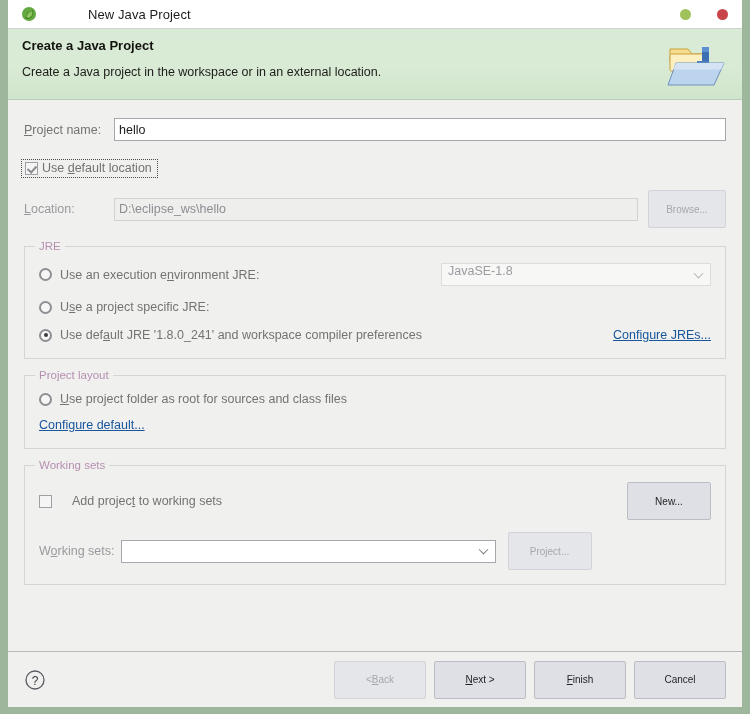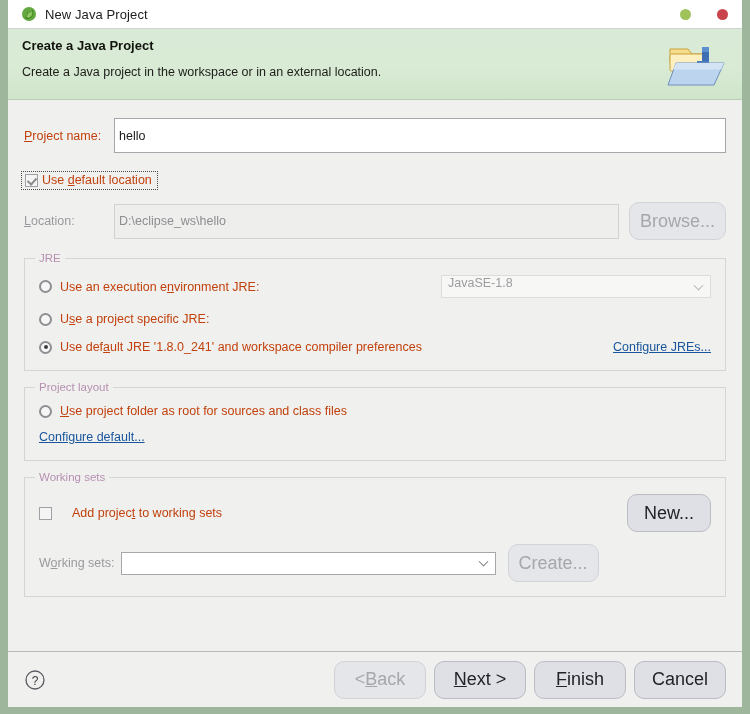--- a/index.html
+++ b/index.html
@@ -21,20 +21,21 @@
   }
   
   #titlebar {
     position: relative;
     height: 29px;
     background: #ffffff;
     display: flex;
     align-items: center;
     padding-left: 13px;
     border-bottom: 1px solid #cfd3cd;
+    gap: 43px;
   }
   #titlebar .tb-icon { width: 16px; height: 16px; flex: 0 0 16px; margin-right: 8px; }
   #titlebar .tb-title {
     font-size: 13px;
     color: #1d1d1d;
     letter-spacing: .1px;
   }
   .win-controls {
     position: absolute;
     right: 14px; top: 0; bottom: 0;
@@ -64,30 +65,30 @@
 
   
   #body {
     position: relative;
     height: 551px;
     background: #f0f0ef;
     padding: 18px 16px 0 16px;
   }
   .row { display: flex; align-items: center; }
 
-  .lbl { font-size: 12.5px; color: #c2410c; white-space: nowrap; }
+  .lbl { font-size: 12.5px; color: #737373; white-space: nowrap; }
   .lbl.dim { color: #9a9a9e; }
   .mn { text-decoration: underline; text-underline-offset: 1px; }
 
   
   #row-projname { margin-bottom: 18px; }
   #row-projname .lbl { width: 88px; }
   .text-input {
     flex: 1;
-    height: 35px;
+    height: 23px;
     background: #ffffff;
     border: 1px solid #a7a6aa;
     font-size: 12.5px;
     color: #1b1b1b;
     padding: 0 4px;
     line-height: 21px;
     margin-left: 2px;
   }
   .text-input.disabled {
     background: #eeeeed;
@@ -124,22 +125,22 @@
   #row-usedefault { margin-bottom: 12px; }
 
   
   #row-location { margin-bottom: 18px; }
   #row-location .lbl { width: 88px; }
   .btn {
     height: 24px;
     min-width: 78px;
     background: #dfe0e6;
     border: 1px solid #bcbdc4;
-    border-radius: 10px;
-    font-size: 18px;
+    border-radius: 2px;
+    font-size: 10px;
     color: #232327;
     display: inline-flex;
     align-items: center;
     justify-content: center;
     padding: 18px 10px;
   }
   .btn.disabled { color: #a6a7ac; background: #e5e6ea; border-color: #d2d3d8; }
 
   
   .group {
@@ -355,21 +356,21 @@
         </span>
         <span class="btn">New...</span>
       </div>
 
       <div class="ws-line">
         <span class="lbl dim">W<span class="mn">o</span>rking sets:</span>
         <span class="combo enabled ws-combo">
           <span></span>
           <span class="chev"></span>
         </span>
-        <span class="btn disabled" style="margin-left:12px;">Create...</span>
+        <span class="btn disabled" style="margin-left:12px;">Project...</span>
       </div>
     </div>
 
   </div>
 
   <div id="footer">
     <span id="help-icon">
       <svg viewBox="0 0 22 22" width="22" height="22">
         <circle cx="11" cy="11" r="9" fill="none" stroke="#5a5a60" stroke-width="1.3"></circle>
         <text x="11" y="15.5" font-size="12" font-family="Liberation Sans, sans-serif" fill="#3a3a40" text-anchor="middle">?</text>

